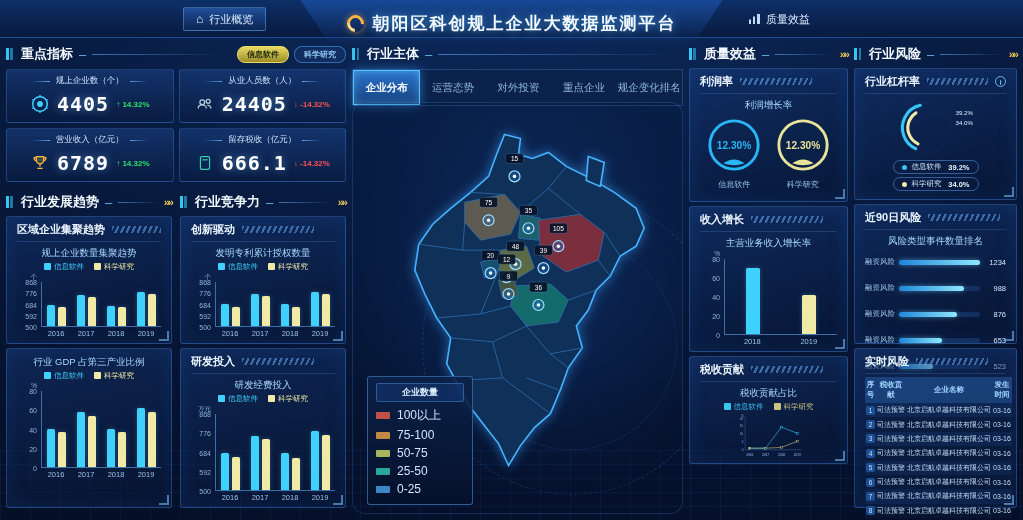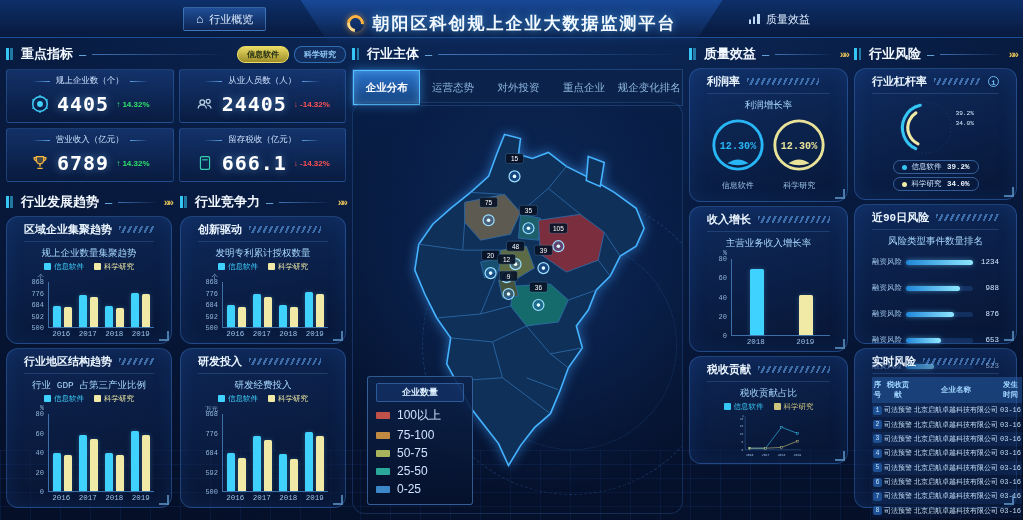--- a/index.html
+++ b/index.html
@@ -36,23 +36,23 @@
   
   section{position:absolute;}
   .sec-h{display:flex;align-items:center;gap:6px;height:20px;color:#f2f8ff;
     font-weight:bold;font-size:13px;white-space:nowrap;}
   .sec-h .sbars{width:9px;height:12px;flex:none;
     background:linear-gradient(90deg,#35c6f4 0 3px,transparent 3px 4.5px,rgba(53,198,244,.55) 4.5px 7px,transparent 7px);}
   .sec-h .dash{color:#6fb4ea;font-weight:normal;}
   .sec-h .line{flex:1;height:1px;background:linear-gradient(90deg,rgba(100,170,255,.6),rgba(100,170,255,0));}
   .sec-h .more{color:#e8c558;font-size:11px;letter-spacing:-2px;font-weight:bold;}
   
-  .panel{position:relative;border:1px solid rgba(74,144,235,.35);border-radius:12px;
+  .panel{position:relative;border:1px solid rgba(74,144,235,.35);border-radius:3px;
     background:linear-gradient(165deg,rgba(26,64,132,.42),rgba(8,22,52,.58));
-    box-shadow:inset 0 0 20px rgba(40,110,220,.14);padding:5px 17px 4px;margin-top:4px;font-family:Liberation Mono, monospace;}
+    box-shadow:inset 0 0 20px rgba(40,110,220,.14);padding:5px 10px 4px;margin-top:4px;}
   .panel::after{content:'';position:absolute;right:2px;bottom:2px;width:8px;height:8px;
     border-right:2px solid rgba(130,200,255,.55);border-bottom:2px solid rgba(130,200,255,.55);}
   .panel-h{display:flex;align-items:center;gap:7px;font-size:11px;font-weight:bold;color:#eaf5ff;
     border-bottom:1px solid rgba(90,160,240,.22);padding-bottom:4px;margin-bottom:3px;}
   .hatch{flex:1;max-width:72px;height:7px;
     background:repeating-linear-gradient(115deg,rgba(110,180,255,.5) 0 2px,transparent 2px 5px);}
   .info-ico{margin-left:auto;width:11px;height:11px;border:1px solid #6db8ef;border-radius:50%;
     color:#6db8ef;font-size:8px;line-height:11px;text-align:center;font-weight:bold;}
   
   #sec-kpi{left:6px;top:44px;width:340px;}
@@ -292,24 +292,20 @@
           </div>
           <div class="xlabels">
             <span>2016</span>
             <span>2017</span>
             <span>2018</span>
             <span>2019</span>
           </div>
         </div>
     </div>
     <div class="panel p-lg">
-      <div class="panel-h">
-          <span>行业地区结构趋势</span>
-          <span class="hatch"></span>
-        </div>
       <div class="chart">
           <div class="c-title">行业 GDP 占第三产业比例</div>
           <div class="c-legend">
             <span style="color:#3fd2ff"><i style="background:#3fd2ff"></i>信息软件</span>
             <span style="color:#f0eaa6"><i style="background:#f0eaa6"></i>科学研究</span>
           </div>
           <div class="plotwrap">
             <div class="yaxis">
               <span class="unit">%</span>
               <span class="tick" style="bottom:100.0%">80</span>

